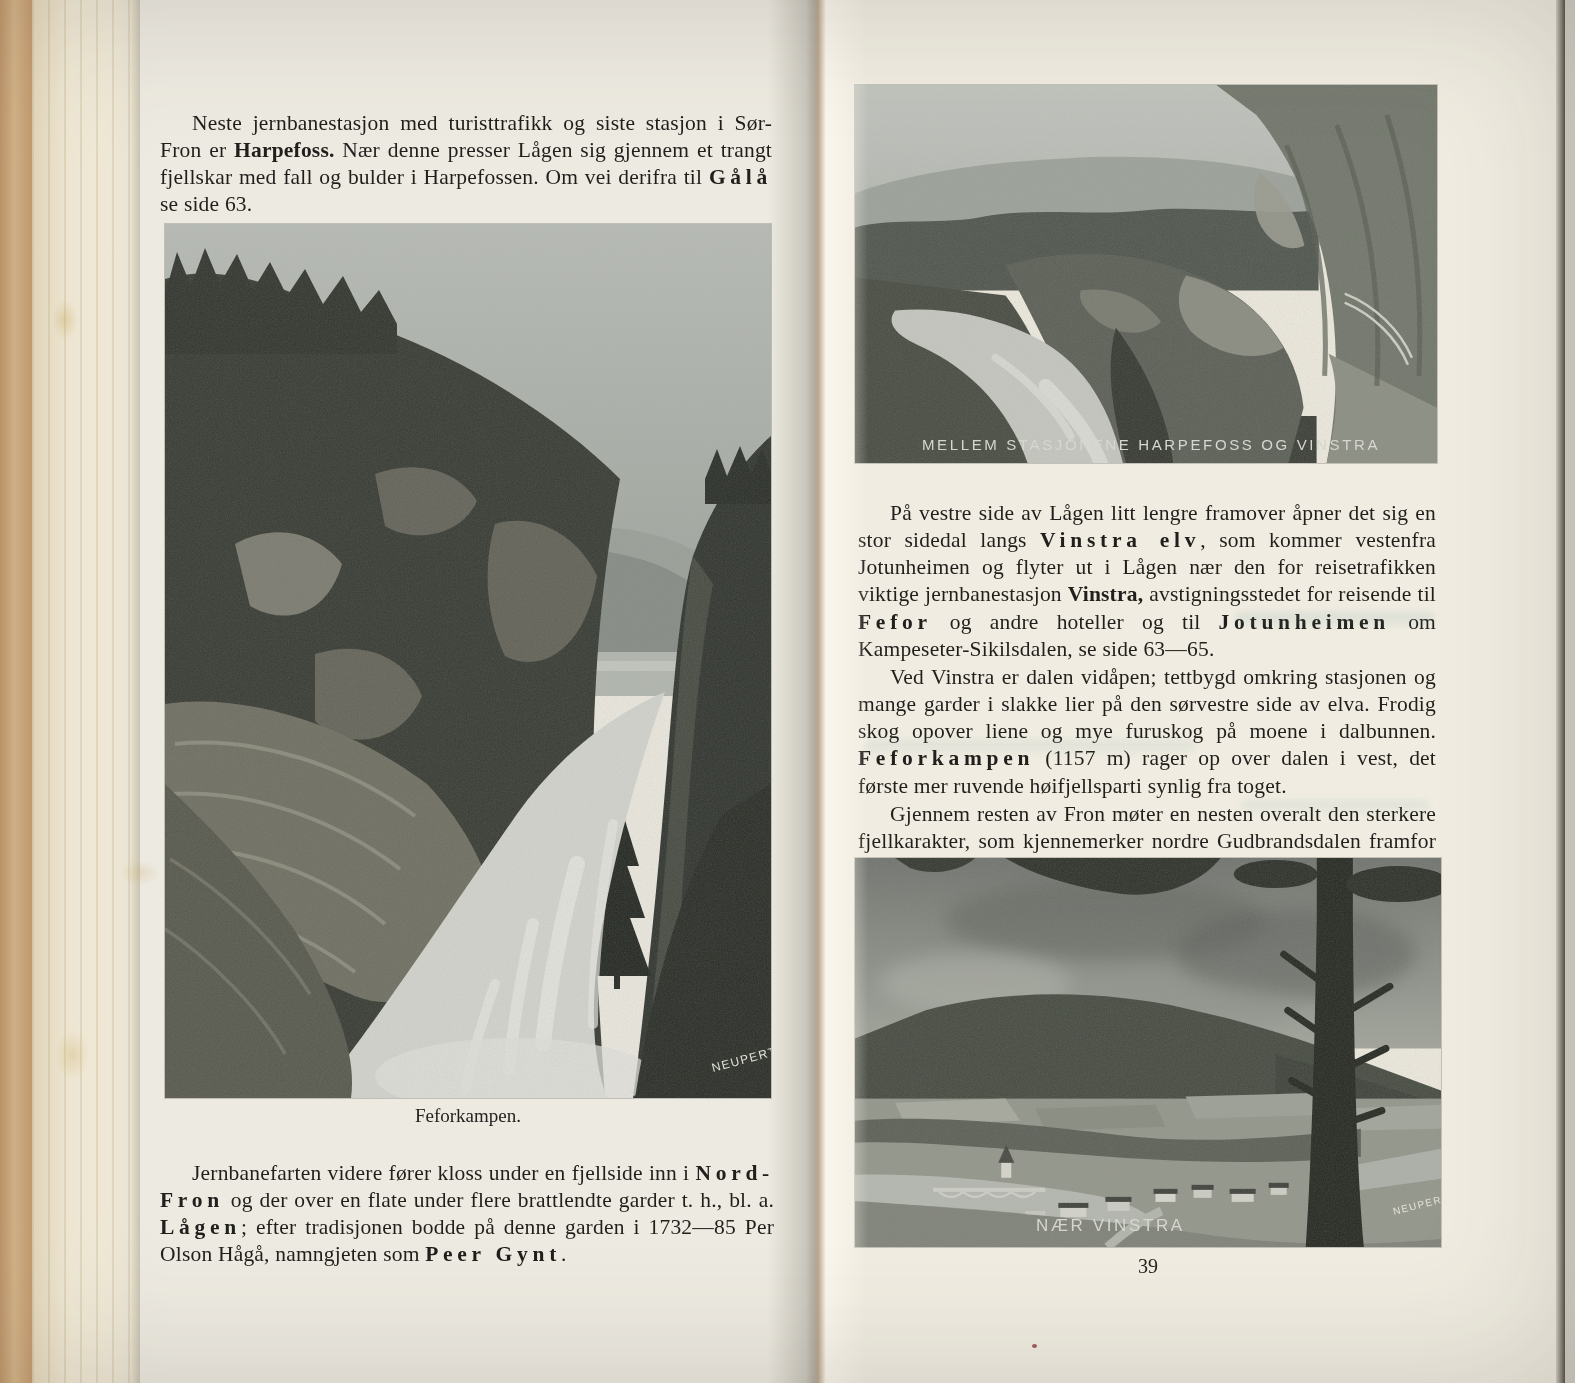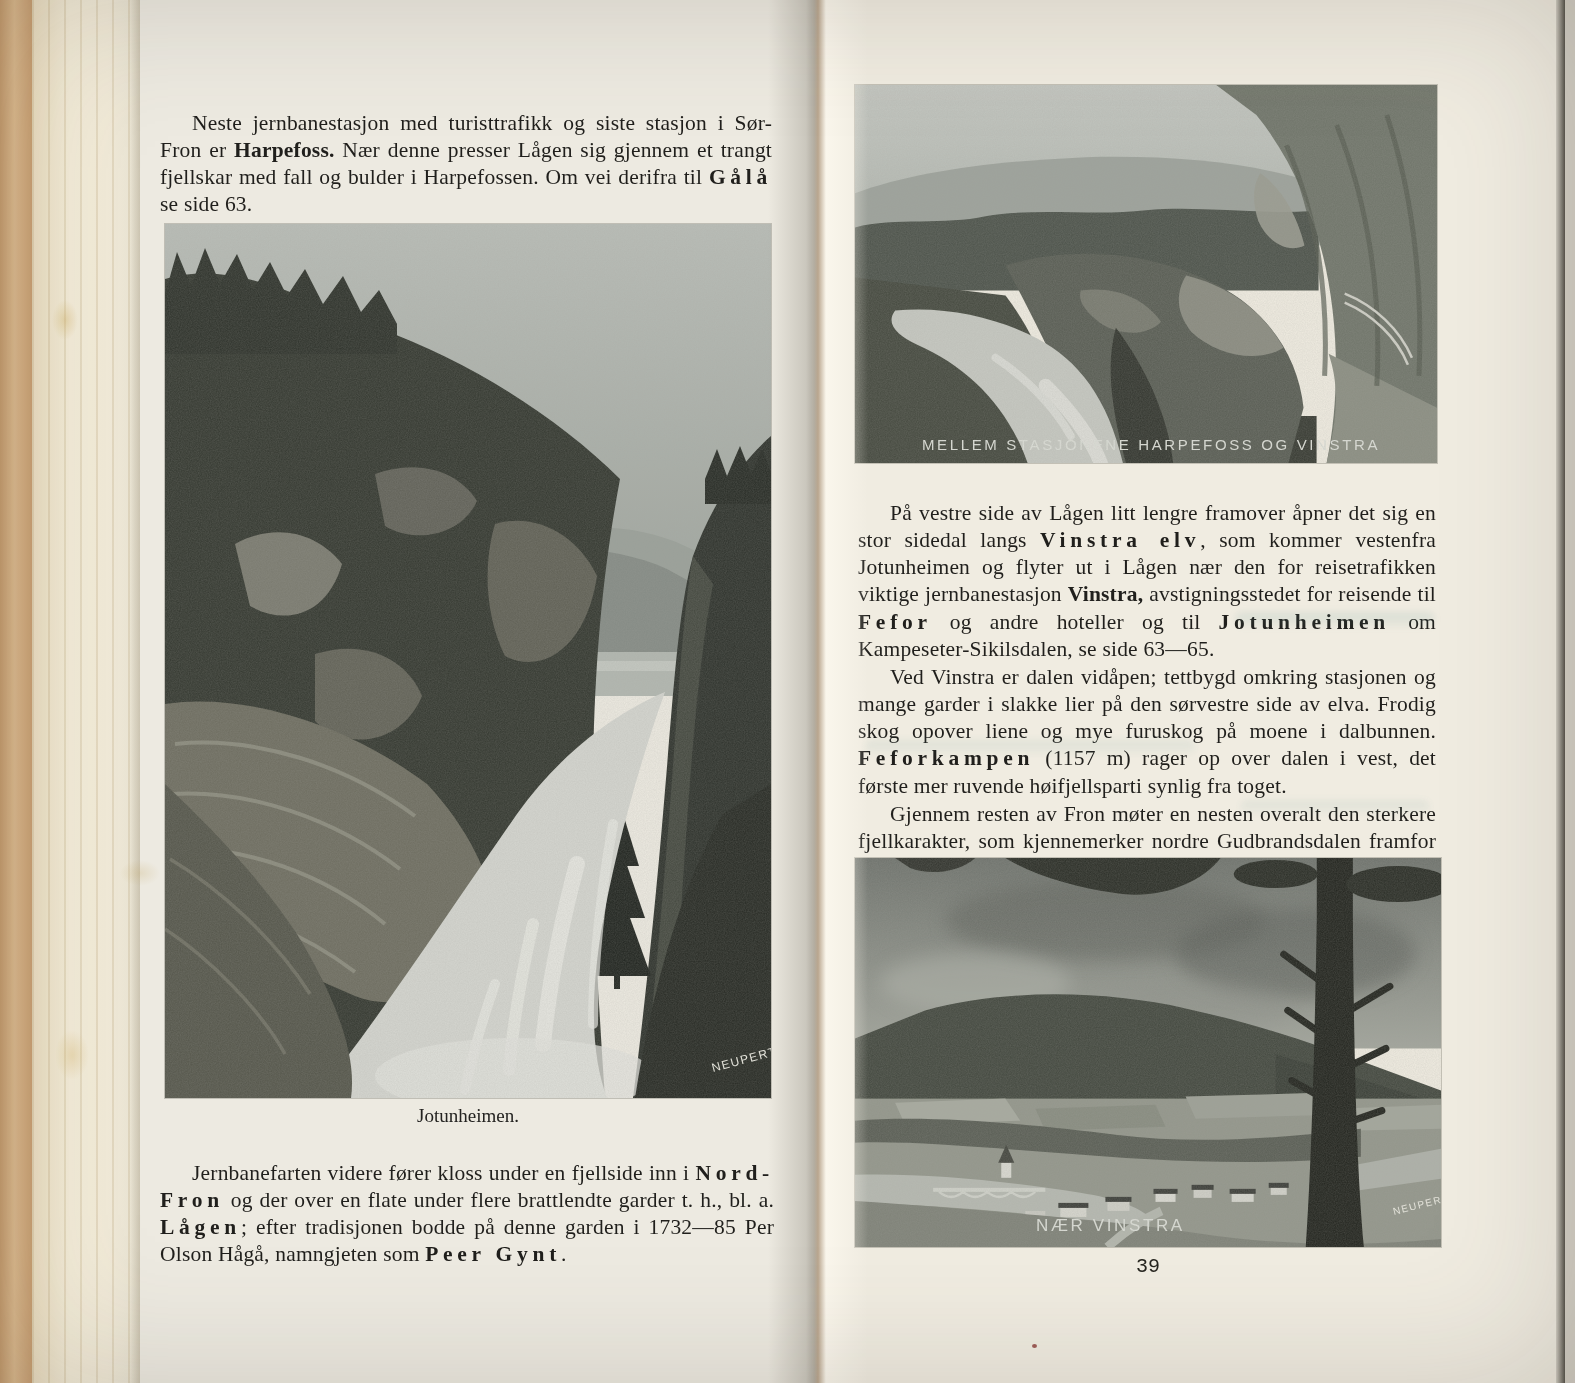--- a/index.html
+++ b/index.html
@@ -132,21 +132,21 @@
       <path d="M0,560 C42,600 92,650 132,710 C172,776 192,832 186,874 L0,874 Z" fill="#55564b"></path>
       <g stroke="#7b7a6d" stroke-width="3.5" fill="none" opacity="0.7">
         <path d="M5,635 C55,665 110,715 145,770"></path>
         <path d="M0,705 C45,735 95,785 120,830"></path>
       </g>
       <text class="ph-credit" x="548" y="848" font-size="12" transform="rotate(-15 548 848)">NEUPERT</text>
       <rect width="606" height="874" filter="url(#grain)"></rect>
     </svg>
   </div>
 
-  <div class="caption" style="left:165px;top:1105px;width:606px;">Jotunheimen.</div>
+  <div class="caption" style="left:165px;top:1105px;width:606px;">Feforkampen.</div>
 
   <p class="para" style="left:160px;top:1138px;width:614px;">
     <span>Jernbanefarten videre fører kloss under en fjellside inn i </span><span class="sp">Nord-Fron</span><span> og der over en flate under flere brattlendte garder t. h., bl. a. </span><span class="sp">Lågen</span><span>; efter tradisjonen bodde på denne garden i 1732—85 Per Olson Hågå, namngjeten som </span><span class="sp">Peer Gynt</span><span>.</span>
   </p>
 
 
   <div class="photo" style="left:855px;top:85px;width:582px;height:378px;">
     <svg viewBox="0 0 580 377" preserveAspectRatio="none">
       <rect x="0" y="0" width="580" height="160" fill="url(#sky2)"></rect>
       <path d="M0,108 C60,86 140,76 230,72 C310,70 380,76 440,92 L462,106 L462,150 L0,150 Z" fill="#9da29b"></path>
@@ -253,21 +253,21 @@
         </g>
         <ellipse cx="420" cy="16" rx="42" ry="14" fill="#2a2d26"></ellipse>
         <ellipse cx="542" cy="26" rx="52" ry="18" fill="#2a2d26"></ellipse>
       </g>
       <text class="ph-caption" x="255" y="372" font-size="17" text-anchor="middle">NÆR VINSTRA</text>
       <text class="ph-credit" x="538" y="356" font-size="10" transform="rotate(-14 538 356)">NEUPERT</text>
       <rect width="585" height="388" filter="url(#grain)"></rect>
     </svg>
   </div>
 
-  <div class="pagenum" style="left:855px;top:1255px;width:586px;font-family:Liberation Mono, monospace;">39</div>
+  <div class="pagenum" style="left:855px;top:1255px;width:586px;">39</div>
 
   <div class="ghost" style="left:1235px;top:612px;width:200px;height:15px;"></div>
   <div class="ghost" style="left:865px;top:740px;width:330px;height:14px;opacity:.8;"></div>
   <div class="ghost" style="left:1240px;top:800px;width:190px;height:14px;opacity:.7;"></div>
   <div class="stain" style="left:52px;top:300px;width:26px;height:40px;background:radial-gradient(closest-side,rgba(205,170,90,.35),rgba(205,170,90,0));"></div>
   <div class="stain" style="left:55px;top:1030px;width:34px;height:50px;background:radial-gradient(closest-side,rgba(210,175,95,.30),rgba(210,175,95,0));"></div>
   <div class="stain" style="left:120px;top:860px;width:40px;height:26px;background:radial-gradient(closest-side,rgba(190,160,90,.22),rgba(190,160,90,0));"></div>
   <div class="speck" style="left:1032px;top:1344px;"></div>
 
   <div class="gutter"></div>

